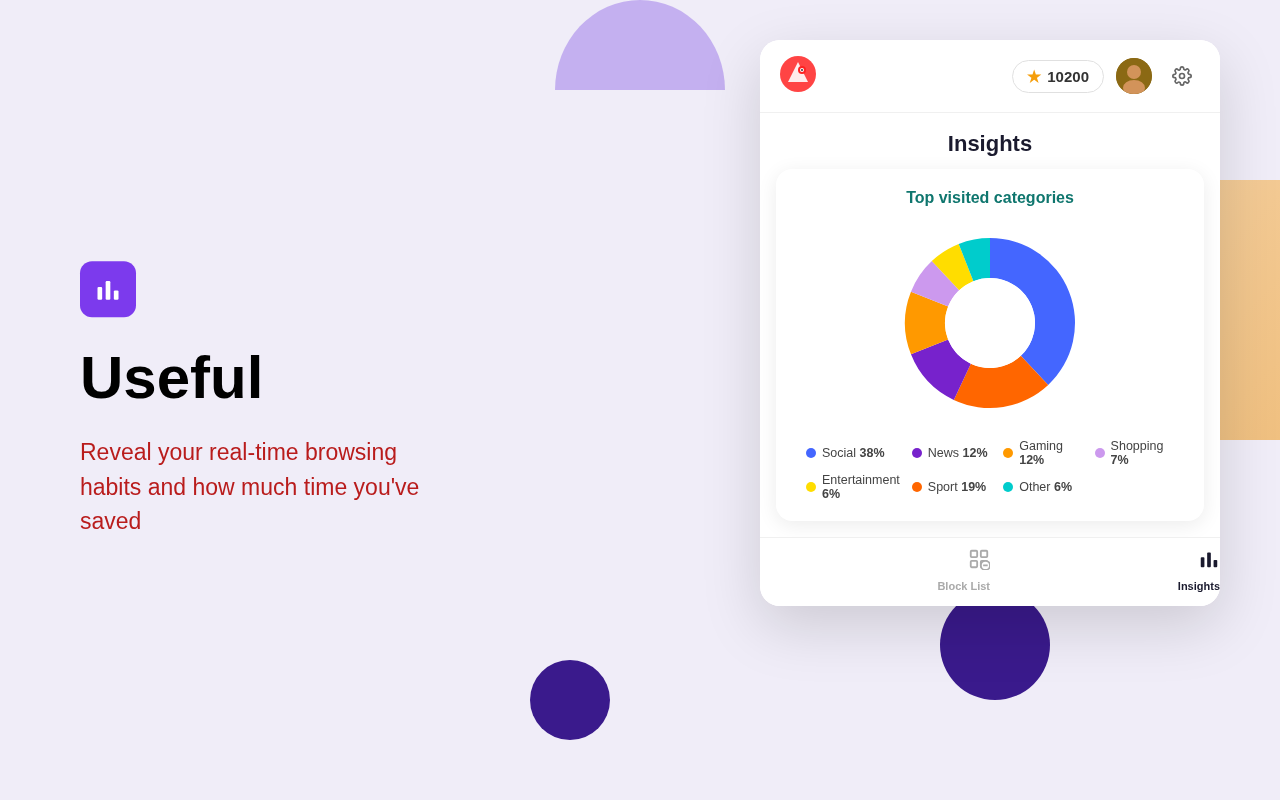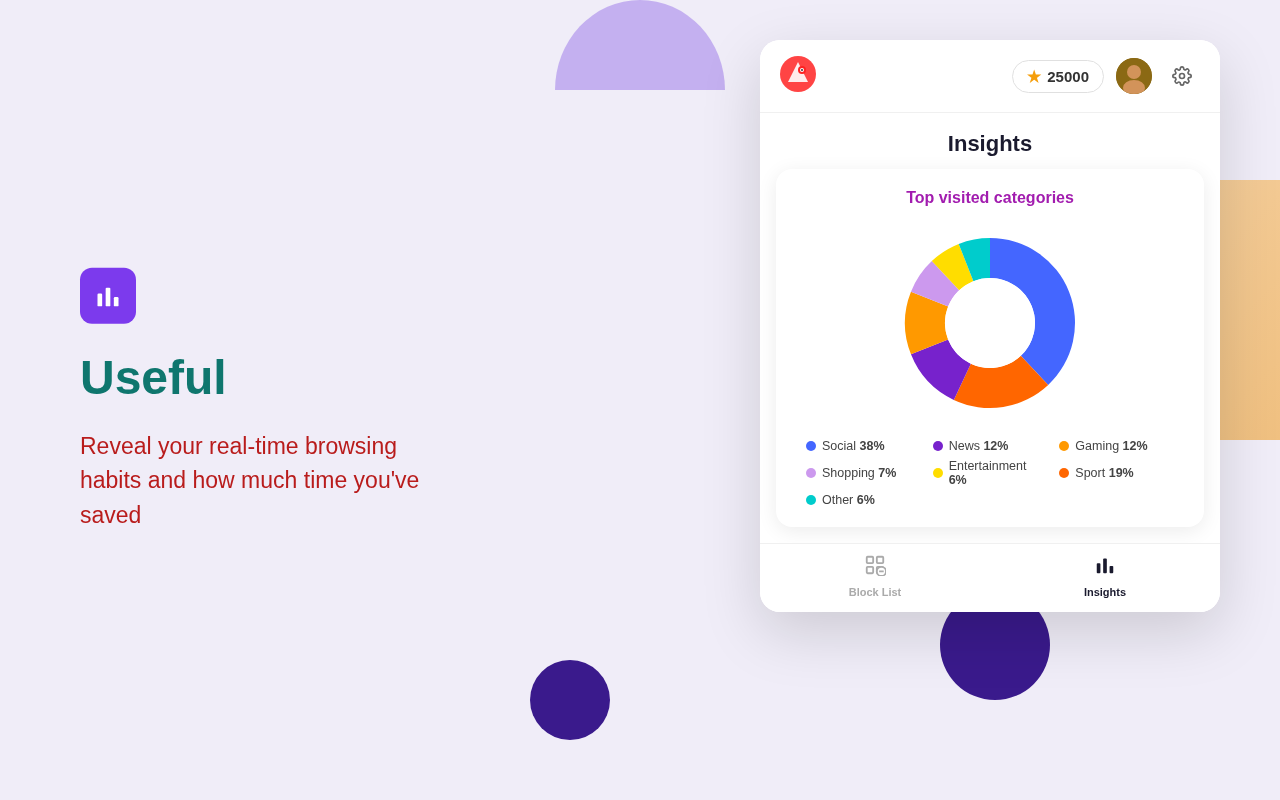--- a/index.html
+++ b/index.html
@@ -63,23 +63,23 @@
       display: flex; align-items: center; justify-content: center;
       margin-bottom: 28px;
     }
 
     .icon-badge svg {
       width: 28px; height: 28px;
       fill: white;
     }
 
     .main-title {
-      font-size: 48px;
+      font-size: 60px;
       font-weight: 800;
-      color: #0f766e;
+      color: #000000;
       line-height: 1.1;
       margin-bottom: 24px;
     }
 
     .subtitle {
       font-size: 23px;
       color: #b91c1c;
       line-height: 1.5;
       max-width: 380px;
     }
@@ -164,41 +164,41 @@
       margin: 0 16px 16px;
       background: white;
       border-radius: 16px;
       box-shadow: 0 4px 20px rgba(0,0,0,0.08);
       padding: 20px;
     }
 
     .card-title {
       font-size: 16px;
       font-weight: 700;
-      color: #a21caf;
+      color: #0f766e;
       text-align: center;
       margin-bottom: 16px;
     }
 
     
     .chart-container {
       display: flex;
       justify-content: center;
       margin-bottom: 16px;
     }
 
     .donut-svg {
       width: 200px;
       height: 200px;
     }
 
     
     .legend {
       display: grid;
-      grid-template-columns: 1fr 1fr 1fr;
+      grid-template-columns: 1fr 1fr 1fr 1fr;
       gap: 6px 12px;
       padding: 0 10px;
     }
 
     .legend-item {
       display: flex;
       align-items: center;
       gap: 6px;
       font-size: 12.5px;
       color: #444;
@@ -219,21 +219,21 @@
       background: white;
       display: flex;
       border-top: 1px solid #f0f0f0;
       padding: 10px 0 14px;
     }
 
     .nav-item {
       flex: 1;
       display: flex;
       flex-direction: column;
-      align-items: center;
+      align-items: flex-end;
       gap: 4px;
       cursor: pointer;
     }
 
     .nav-icon {
       font-size: 22px;
       color: #aaa;
     }
 
     .nav-icon.active {
@@ -283,21 +283,21 @@
         <path d="M18 6 L28 26 L8 26 Z" fill="white" opacity="0.9"></path>
         <circle cx="22" cy="14" r="4" fill="#ff2222"></circle>
         <circle cx="22" cy="14" r="2" fill="white"></circle>
         <circle cx="22" cy="14" r="1" fill="#333"></circle>
       </svg>
     </div>
 
     <div class="header-right">
       <div class="points-badge">
         <span class="star-icon">★</span>
-        <span>25000</span>
+        <span>10200</span>
       </div>
 
       <div class="avatar">
         <svg width="36" height="36" viewBox="0 0 36 36">
           <circle cx="18" cy="18" r="18" fill="#8B6914"></circle>
           <circle cx="18" cy="14" r="7" fill="#D2935A"></circle>
           <ellipse cx="18" cy="30" rx="11" ry="8" fill="#D2935A"></ellipse>
         </svg>
       </div>
 

